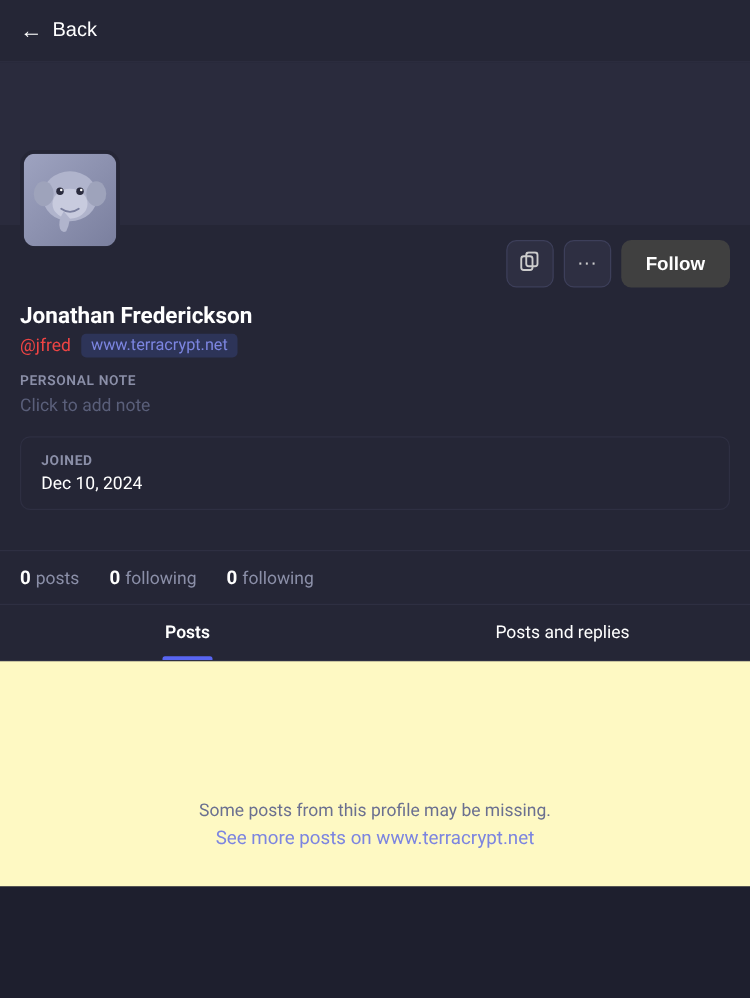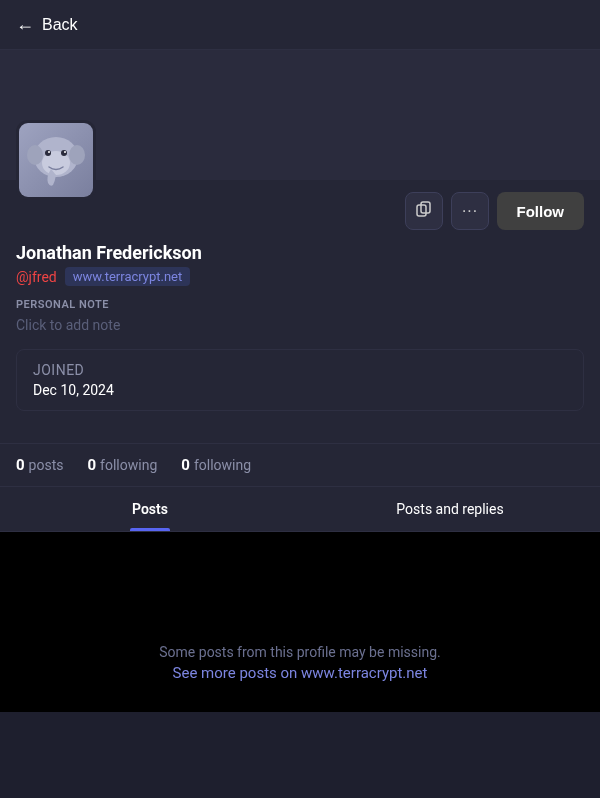--- a/index.html
+++ b/index.html
@@ -162,24 +162,24 @@
     }
 
     .joined-card {
       border: 1px solid #2e2f42;
       border-radius: 8px;
       padding: 12px 16px;
       margin-bottom: 16px;
     }
 
     .joined-label {
-      font-size: 14px;
+      font-size: 11px;
       color: #8b8fa8;
       letter-spacing: 0.5px;
-      font-weight: 400;
+      font-weight: 700;
       text-transform: uppercase;
       margin-bottom: 4px;
     }
 
     .joined-date {
       font-size: 14px;
       color: #ffffff;
     }
 
     
@@ -239,21 +239,21 @@
       left: 50%;
       transform: translateX(-50%);
       width: 40px;
       height: 3px;
       background-color: #5865f2;
       border-radius: 2px 2px 0 0;
     }
 
     
     .content-area {
-      background-color: #000000;
+      background-color: #fef9c3;
       min-height: 180px;
       display: flex;
       flex-direction: column;
       align-items: center;
       justify-content: flex-end;
       padding: 30px 16px 30px 16px;
     }
 
     .missing-posts-text {
       font-size: 14px;

